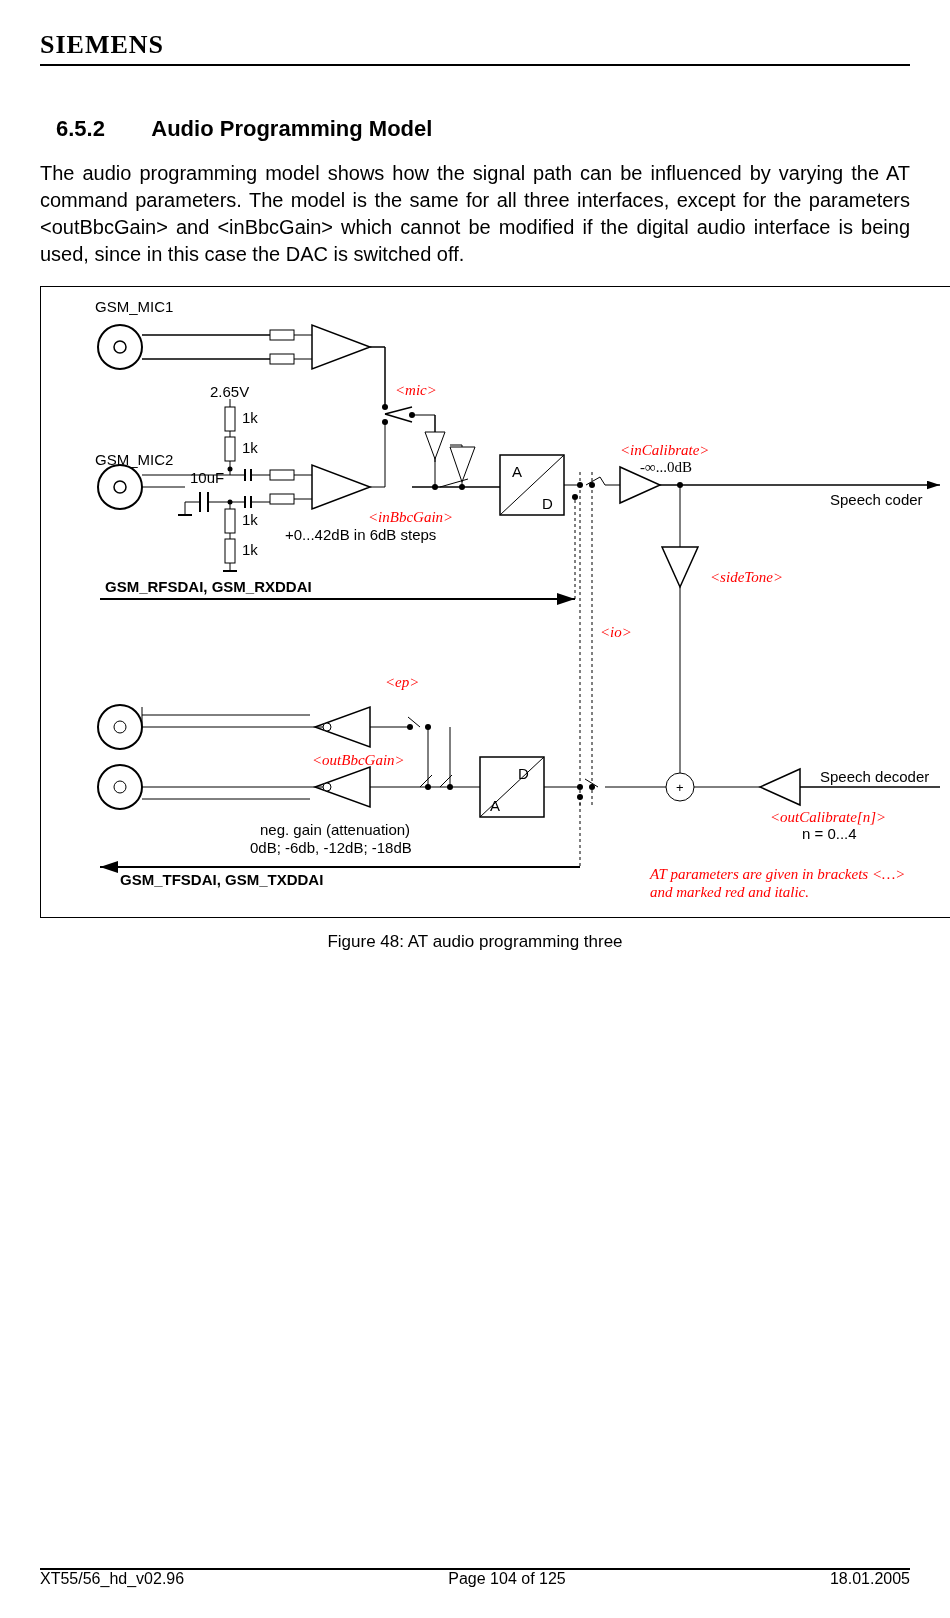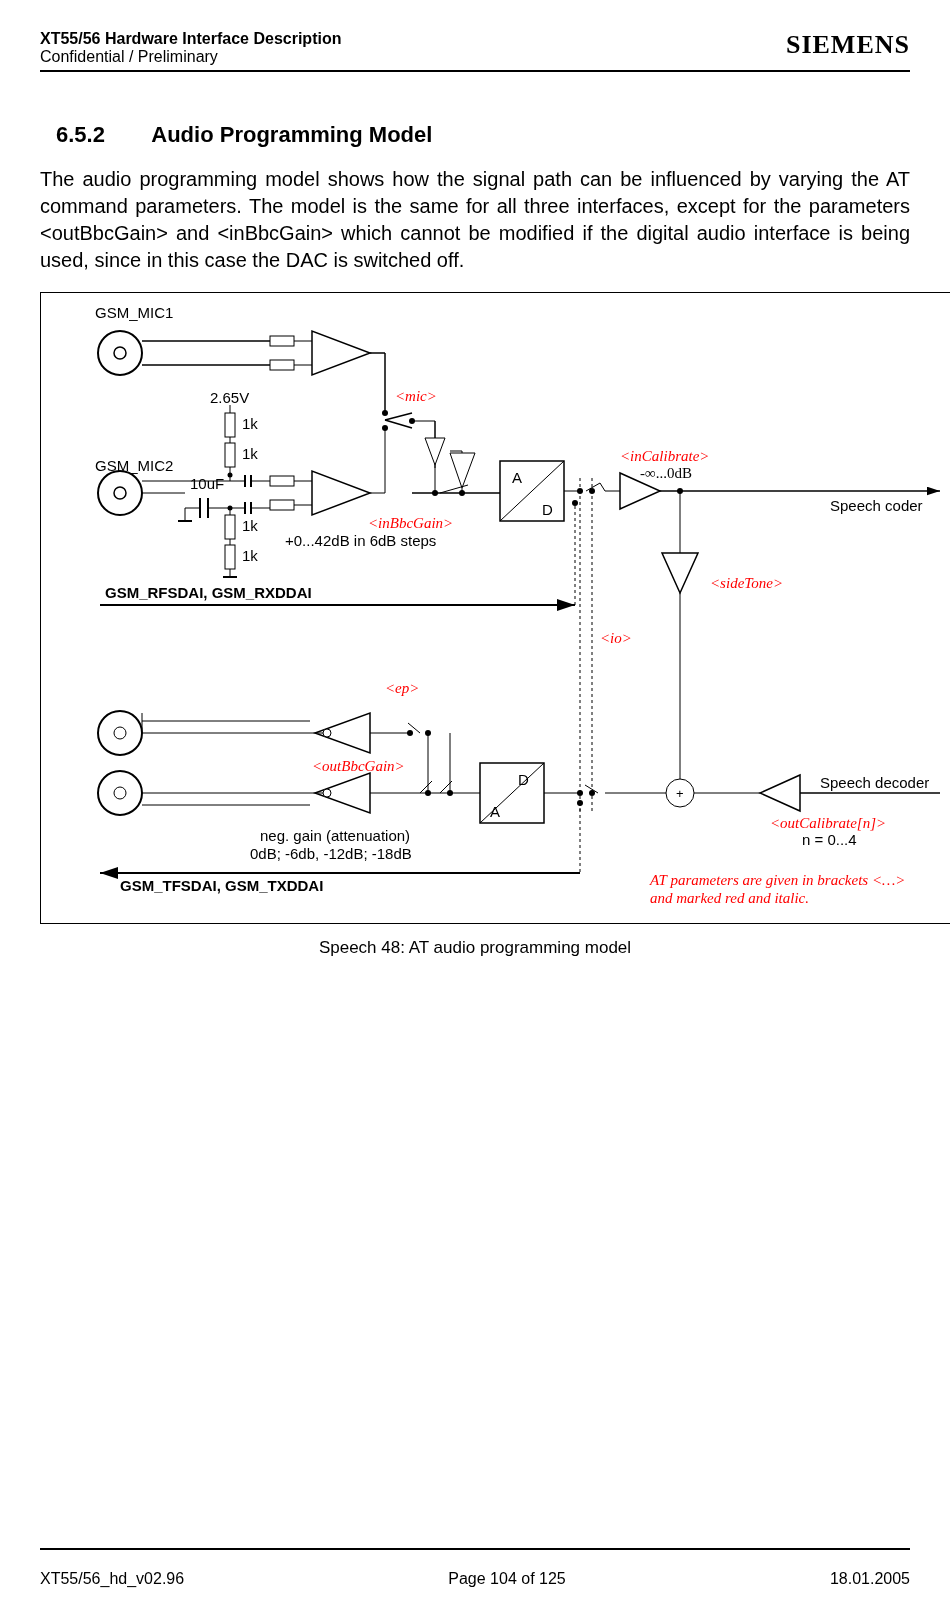--- a/index.html
+++ b/index.html
@@ -69,40 +69,36 @@
     text-align: center;
     font-size: 17px;
     margin-top: 12px;
   }
   .footer {
     position: absolute;
     bottom: 30px;
     left: 40px;
     right: 40px;
     border-top: 2px solid #000;
-    padding-top: 20px;
+    padding-top: 0;
     display: flex;
     justify-content: space-between;
     font-size: 16px;
   }
   svg text { font-family: Arial, sans-serif; }
   .red-italic { fill: #ff0000; font-style: italic; font-family: 'Times New Roman', serif; font-size: 16px; }
   .black-text { fill: #000; font-size: 15px; }
   .black-bold { fill: #000; font-size: 15px; font-weight: bold; }
 </style>
 </head>
 <body>
 
 <div class="page">
 
   <div class="header">
-    <div class="header-left">
-      <div class="header-title">XT55/56 Hardware Interface Description</div>
-      <div class="header-sub">Confidential / Preliminary</div>
-    </div>
     <div class="logo">SIEMENS</div>
   </div>
 
   <h2 class="section">
     <span class="num">6.5.2</span>
     <span>Audio Programming Model</span>
   </h2>
 
   <p class="body">The audio programming model shows how the signal path can be influenced by varying the AT command parameters. The model is the same for all three interfaces, except for the parameters &lt;outBbcGain&gt; and &lt;inBbcGain&gt; which cannot be modified if the digital audio interface is being used, since in this case the DAC is switched off.</p>
 
@@ -319,21 +315,21 @@
       <text x="40" y="598" class="black-bold">GSM_TFSDAI, GSM_TXDDAI</text>
       <line x1="500" y1="580" x2="20" y2="580" stroke="#000" stroke-width="2" marker-end="url(#arrow)"></line>
       <line x1="500" y1="510" x2="500" y2="580" stroke="#000" stroke-dasharray="3,3"></line>
 
       <text x="570" y="592" class="red-italic">AT parameters are given in brackets &lt;…&gt;</text>
       <text x="570" y="610" class="red-italic">and marked red and italic.</text>
 
     </svg>
   </div>
 
-  <div class="fig-caption">Speech 48: AT audio programming model</div>
+  <div class="fig-caption">Figure 48: AT audio programming three</div>
 
 </div>
 
 <div class="footer">
   <span>XT55/56_hd_v02.96</span>
   <span>Page 104 of 125</span>
   <span>18.01.2005</span>
 </div>
 
 </body></html>

